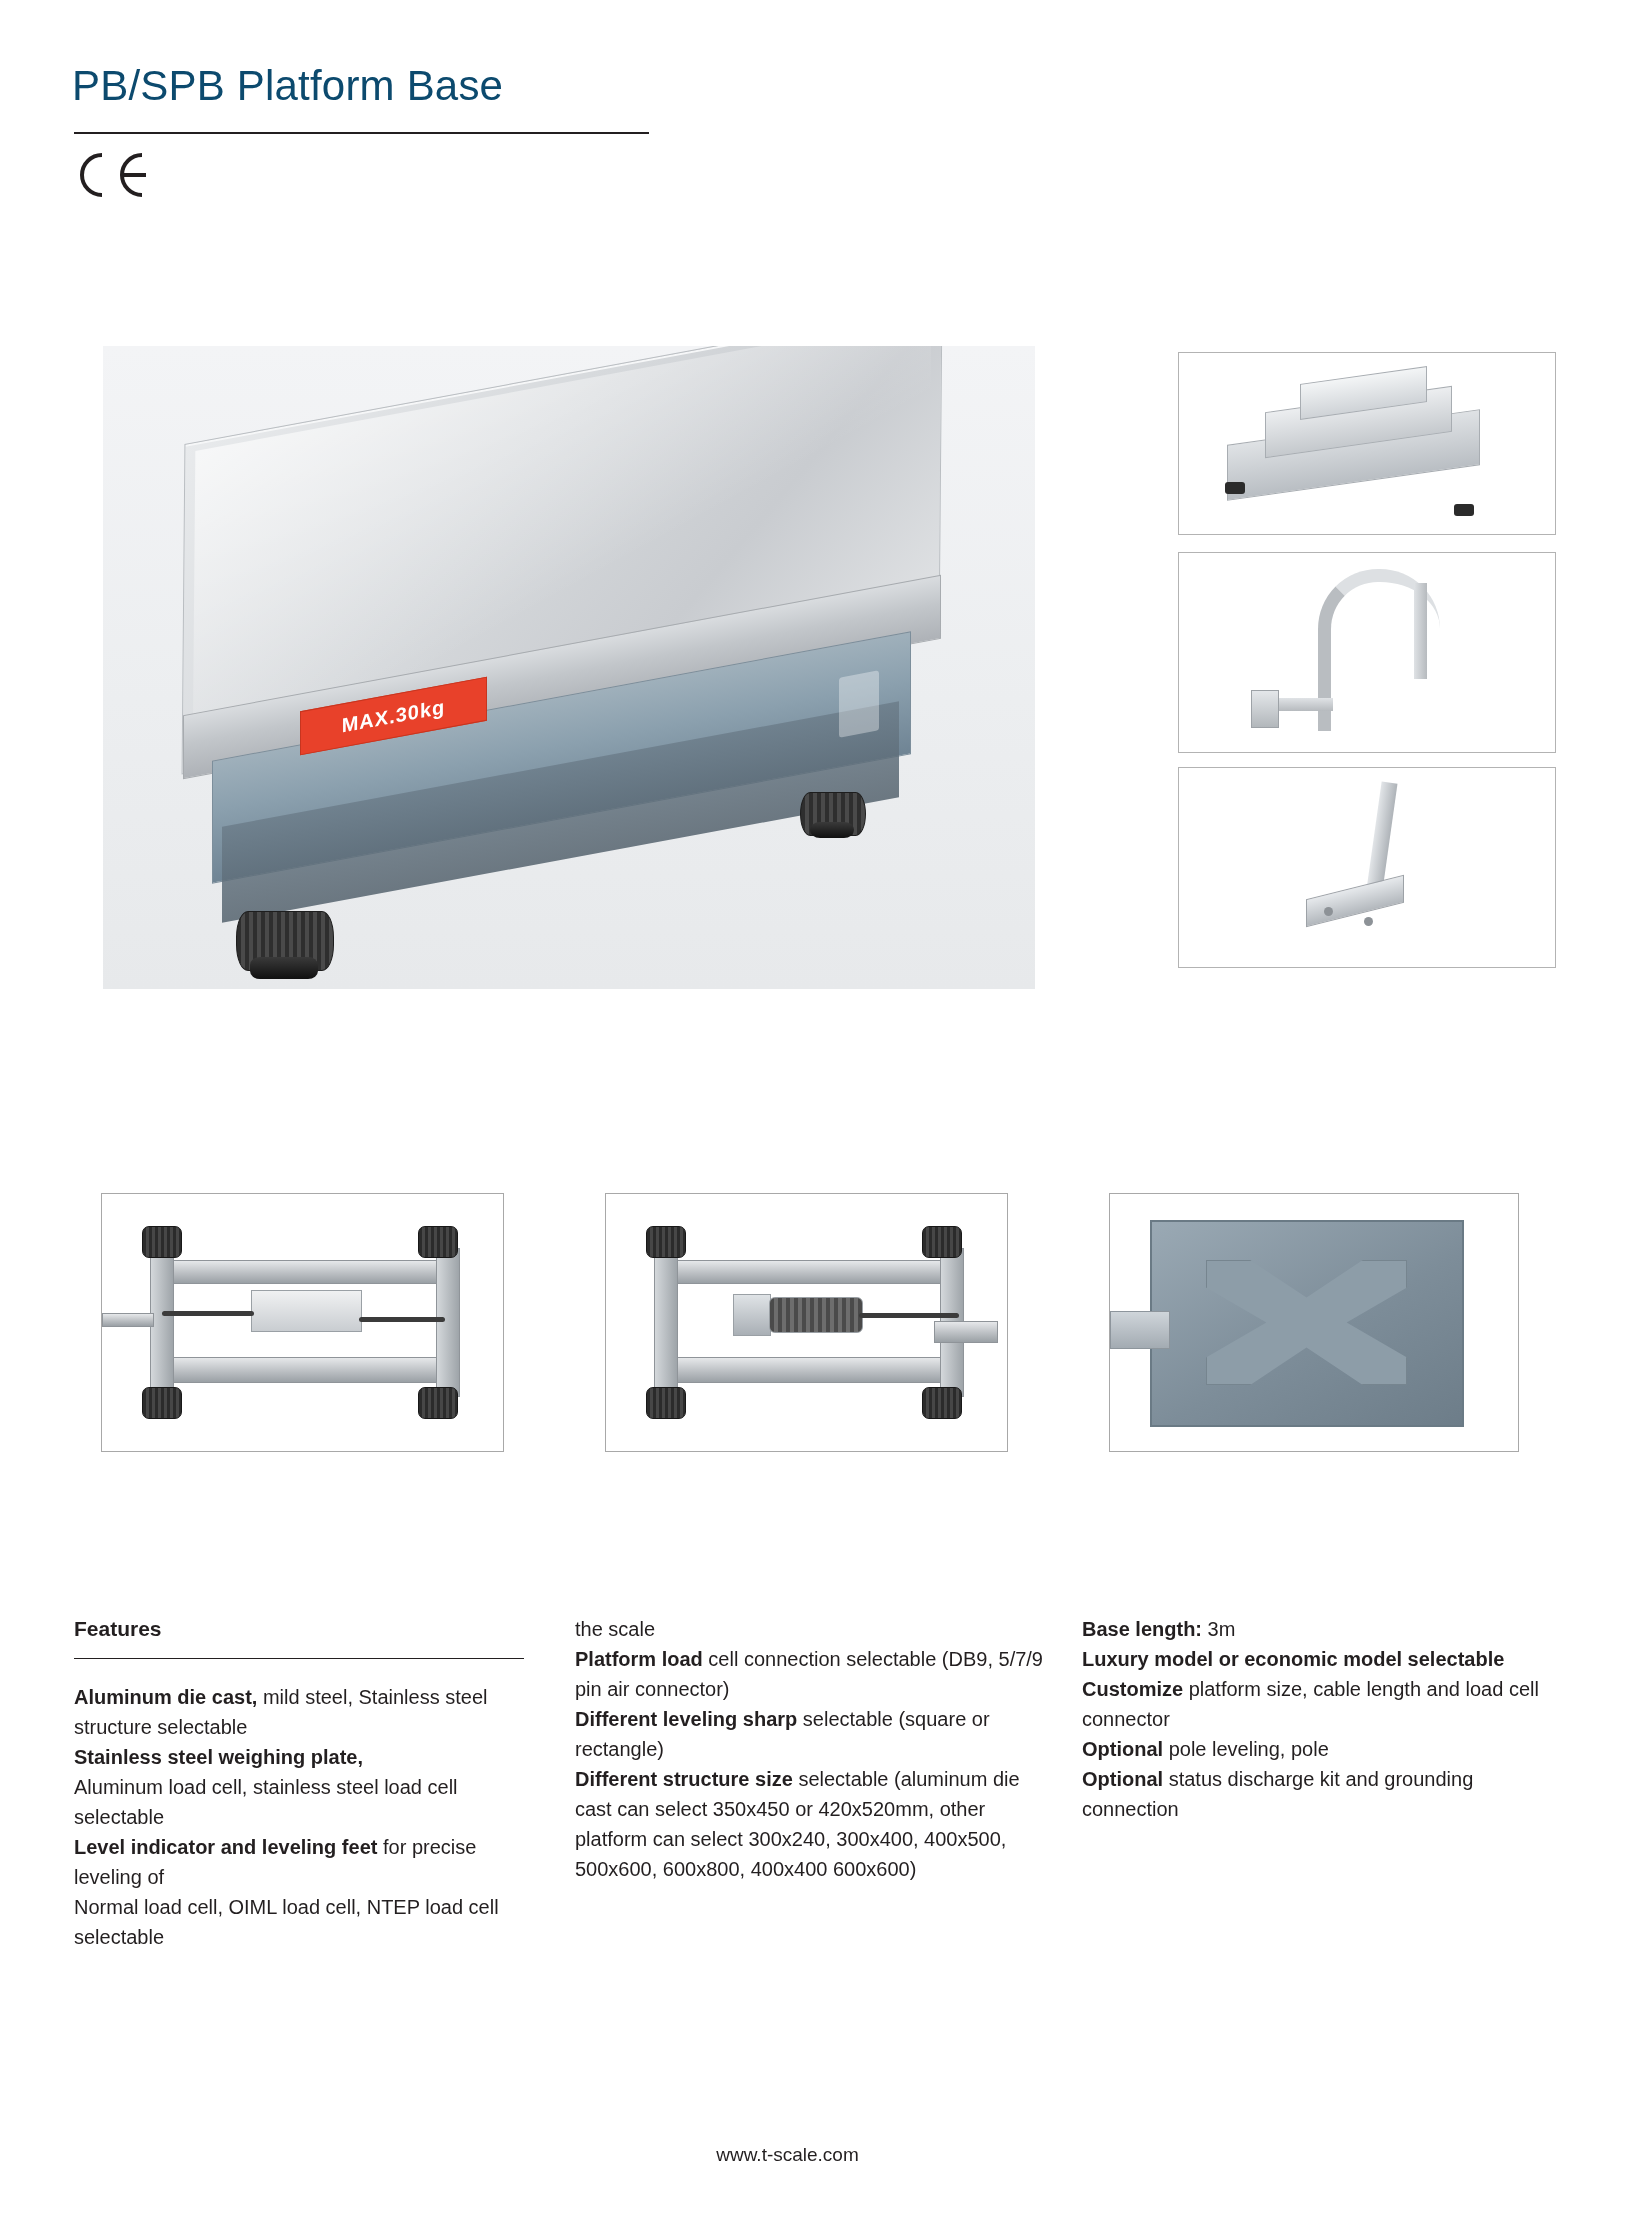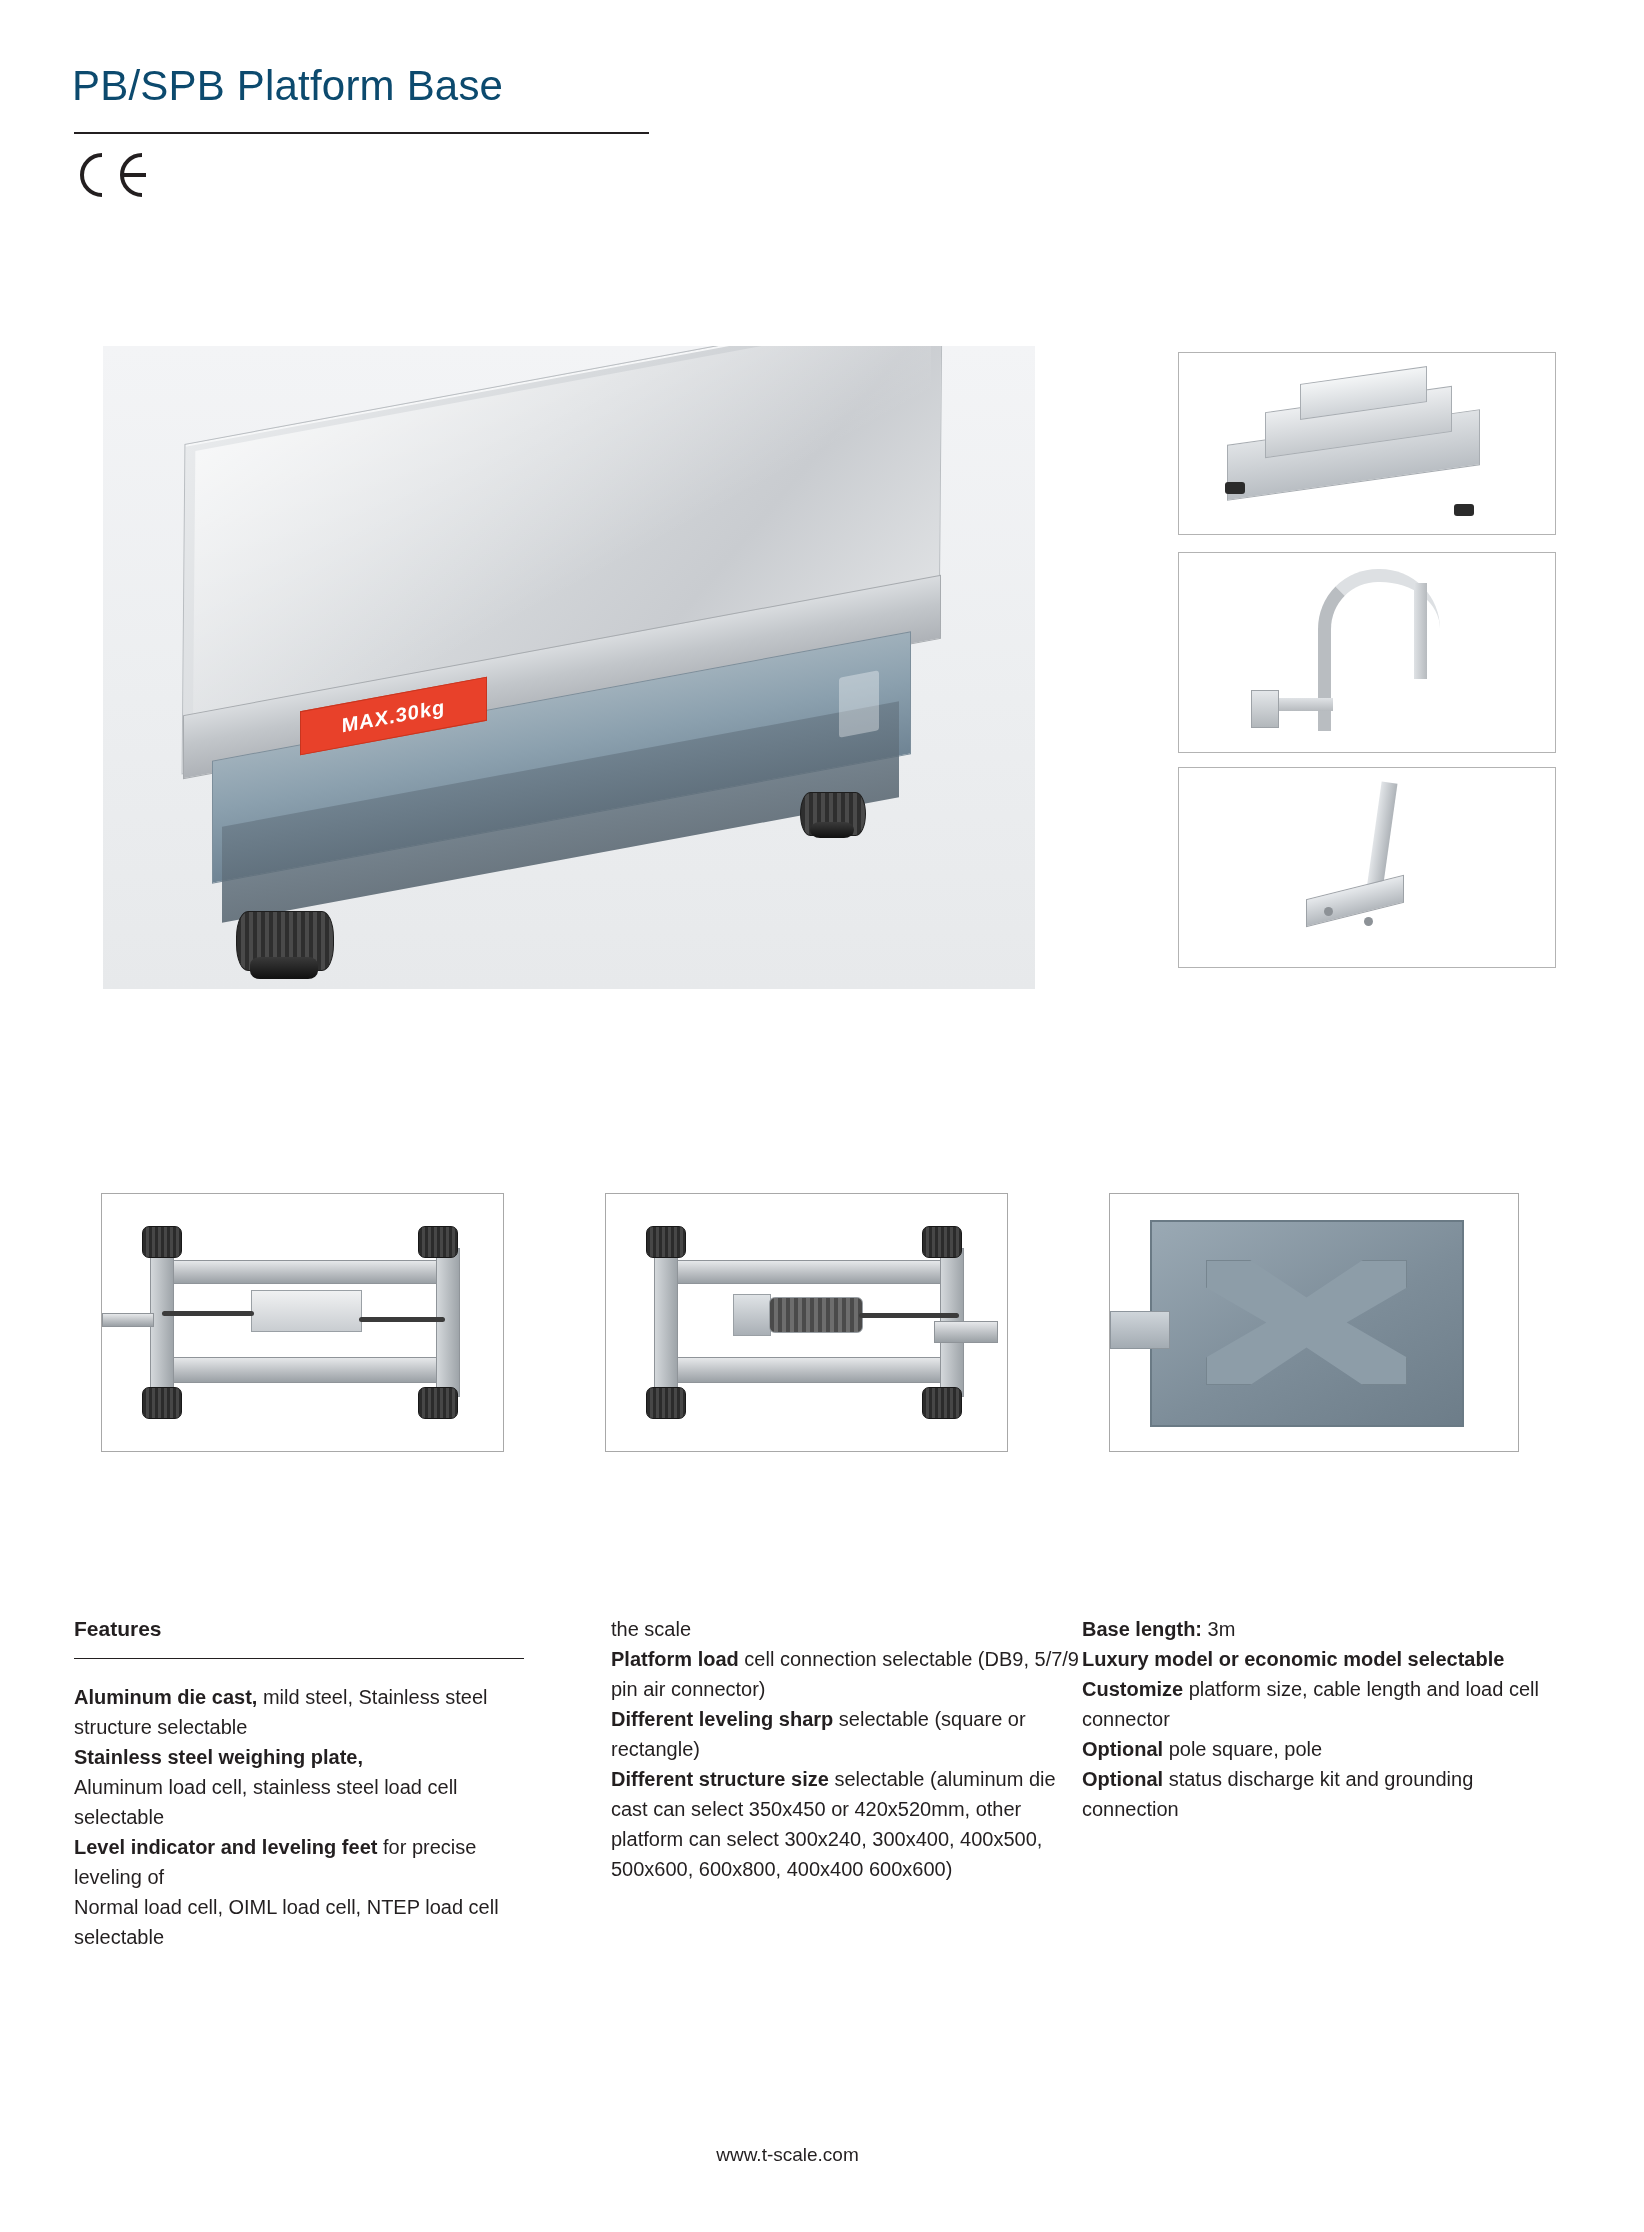--- a/index.html
+++ b/index.html
@@ -360,21 +360,21 @@
     height: 1px;
     background: #231f20;
   }
   .col {
     position: absolute;
     font-size: 20px;
     line-height: 30px;
     color: #231f20;
   }
   .col-1 { left: 74px; top: 1682px; width: 456px; }
-  .col-2 { left: 575px; top: 1614px; width: 468px; margin-left: 36px; }
+  .col-2 { left: 575px; top: 1614px; width: 468px; }
   .col-3 { left: 1082px; top: 1614px; width: 468px; }
   .col p { margin: 0; }
   .col b { font-weight: 700; }
 
   
   .footer {
     position: absolute;
     left: 0;
     top: 2144px;
     width: 1575px;
@@ -490,18 +490,18 @@
   <p><span>the scale</span></p>
   <p><b>Platform load</b><span> cell connection selectable (DB9, 5/7/9 pin air connector)</span></p>
   <p><b>Different leveling sharp</b><span> selectable (square or rectangle)</span></p>
   <p><b>Different structure size</b><span> selectable (aluminum die cast can select 350x450 or 420x520mm, other platform can select 300x240, 300x400, 400x500, 500x600, 600x800, 400x400 600x600)</span></p>
 </div>
 
 <div class="col col-3">
   <p><b>Base length:</b><span> 3m</span></p>
   <p><b>Luxury model or economic model selectable</b><span></span></p>
   <p><b>Customize</b><span> platform size, cable length and load cell connector</span></p>
-  <p><b>Optional</b><span> pole square, pole</span></p>
+  <p><b>Optional</b><span> pole leveling, pole</span></p>
   <p><b>Optional</b><span> status discharge kit and grounding connection</span></p>
 </div>
 
 <div class="footer">www.t-scale.com</div>
 
 
 </body></html>

